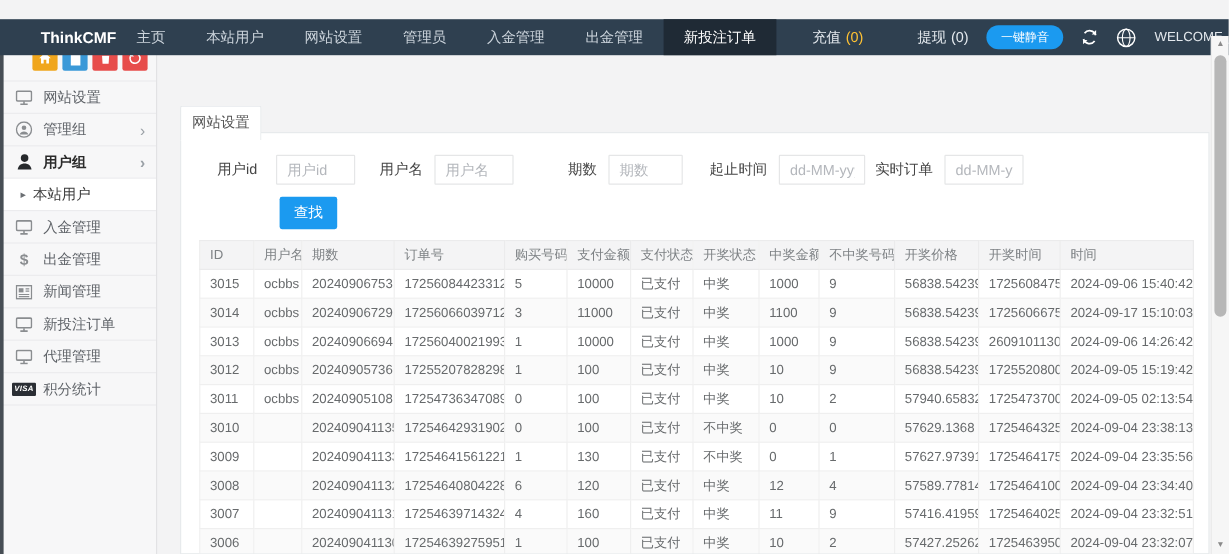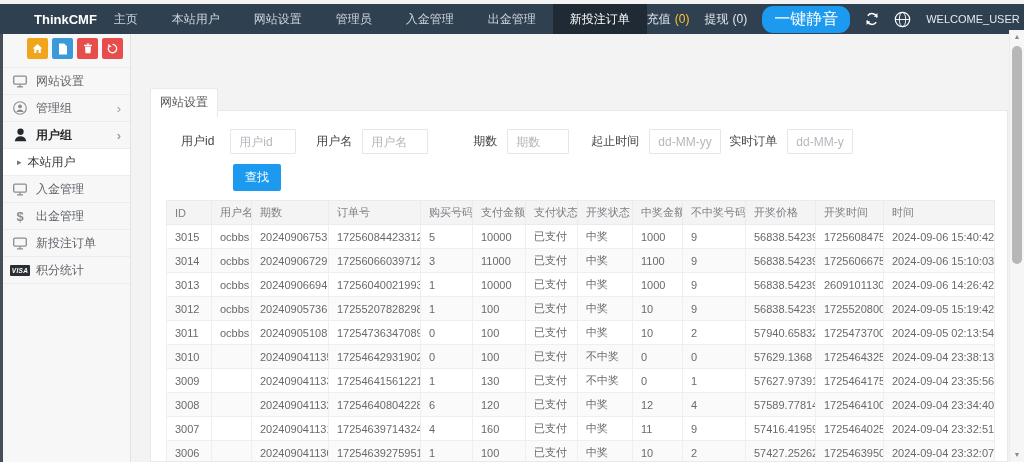--- a/index.html
+++ b/index.html
@@ -3,37 +3,37 @@
 <meta charset="utf-8">
 <style>
   * { margin:0; padding:0; box-sizing:border-box; }
   html,body { width:1024px; height:462px; overflow:hidden; }
   body {
     font-family:"Liberation Sans","DejaVu Sans",sans-serif;
     background:#f3f3f4; position:relative; font-size:12px; color:#676a6c;
   }
   
   .navbar {
-    position:absolute; top:4px; left:0; width:1024px; height:30px;
+    position:absolute; top:16px; left:0; width:1024px; height:30px;
     background:var(--navbar-bg,#2f4050); display:flex; align-items:center; z-index:30;
   }
   .brand { width:140px; padding-left:34px; color:#ffffff; font-size:13px; font-weight:bold; }
   .nav-menu { display:flex; list-style:none; height:30px; }
   .nav-menu li {
     color:#cdd5dd; font-size:12px; line-height:30px; padding:0 17px; cursor:pointer;
     white-space:nowrap;
   }
   .nav-menu li.active { background:var(--nav-active-bg,#1f2a35); color:#fff; }
   .nav-right { margin-left:auto; display:flex; align-items:center; gap:15px; padding-right:16px; }
-  .nav-stat { color:#e4e9ee; font-size:12px; white-space:nowrap; }
+  .nav-stat { color:#e4e9ee; font-size:12px; white-space:nowrap;padding-left:30px; }
   .nav-stat .cnt { margin-left:4px; }
   .cnt-yellow { color:var(--count-yellow,#ffc233); }
   .mute-btn {
     background:var(--accent-blue,#1b9af0); color:#fff; border:none; border-radius:11px;
-    font-size:16px; padding:3px 12px; cursor:pointer; font-family:inherit; white-space:nowrap;
+    font-size:10px; padding:3px 12px; cursor:pointer; font-family:inherit; white-space:nowrap;
   }
   .nav-icon { display:inline-flex; align-items:center; cursor:pointer; }
   .nav-user { color:#e4e9ee; font-size:11px; display:flex; align-items:center; gap:22px; cursor:pointer; }
   .caret { font-size:7px; color:#e4e9ee; }
   
   .edge-strip { position:absolute; left:0; top:30px; bottom:0; width:3px; background:#474e55; z-index:21; }
   .sidebar {
     position:absolute; top:30px; left:0; bottom:0; width:131px;
     background:#f7f7f8; border-right:1px solid #e2e2e4; z-index:20;
   }
@@ -229,25 +229,44 @@
       </div>
       <div class="side-item">
         <span class="s-icon">
           <span class="dollar-glyph">$</span>
         </span>
         <span>出金管理</span>
       </div>
       <div class="side-item">
         <span class="s-icon">
           <svg width="14" height="13" viewBox="0 0 16 14">
+            <rect x="0.8" y="0.8" width="14.4" height="12.4" fill="none" stroke="currentColor" stroke-width="1.3"></rect>
+            <rect x="3" y="3.2" width="4.5" height="4" fill="currentColor"></rect>
+            <path d="M9.5 3.8h3.5M9.5 6h3.5M3 9.2h10M3 11.2h10" stroke="currentColor" stroke-width="1.1" fill="none"></path>
+          </svg>
+        </span>
+        <span>新闻管理</span>
+      </div>
+      <div class="side-item">
+        <span class="s-icon">
+          <svg width="14" height="13" viewBox="0 0 16 14">
             <rect x="0.8" y="0.8" width="14.4" height="9.2" rx="1.2" fill="none" stroke="currentColor" stroke-width="1.5"></rect>
             <path d="M4.5 13.2h7M8 10.4v2.8" stroke="currentColor" stroke-width="1.5" fill="none"></path>
           </svg>
         </span>
         <span>新投注订单</span>
+      </div>
+      <div class="side-item">
+        <span class="s-icon">
+          <svg width="14" height="13" viewBox="0 0 16 14">
+            <rect x="0.8" y="0.8" width="14.4" height="9.2" rx="1.2" fill="none" stroke="currentColor" stroke-width="1.5"></rect>
+            <path d="M4.5 13.2h7M8 10.4v2.8" stroke="currentColor" stroke-width="1.5" fill="none"></path>
+          </svg>
+        </span>
+        <span>代理管理</span>
       </div>
       <div class="side-item">
         <span class="s-icon">
           <span class="visa-badge">VISA</span>
         </span>
         <span>积分统计</span>
       </div>
     </div>
 </div>
 
@@ -335,21 +354,21 @@
           <td>20240906729</td>
           <td>172560660397124</td>
           <td>3</td>
           <td>11000</td>
           <td>已支付</td>
           <td>中奖</td>
           <td>1100</td>
           <td>9</td>
           <td>56838.54239</td>
           <td>1725606675</td>
-          <td>2024-09-06 15:10:03</td>
+          <td>2024-09-17 15:10:03</td>
         </tr>
         <tr>
           <td>3013</td>
           <td>ocbbs</td>
           <td>20240906694</td>
           <td>172560400219935</td>
           <td>1</td>
           <td>10000</td>
           <td>已支付</td>
           <td>中奖</td>

